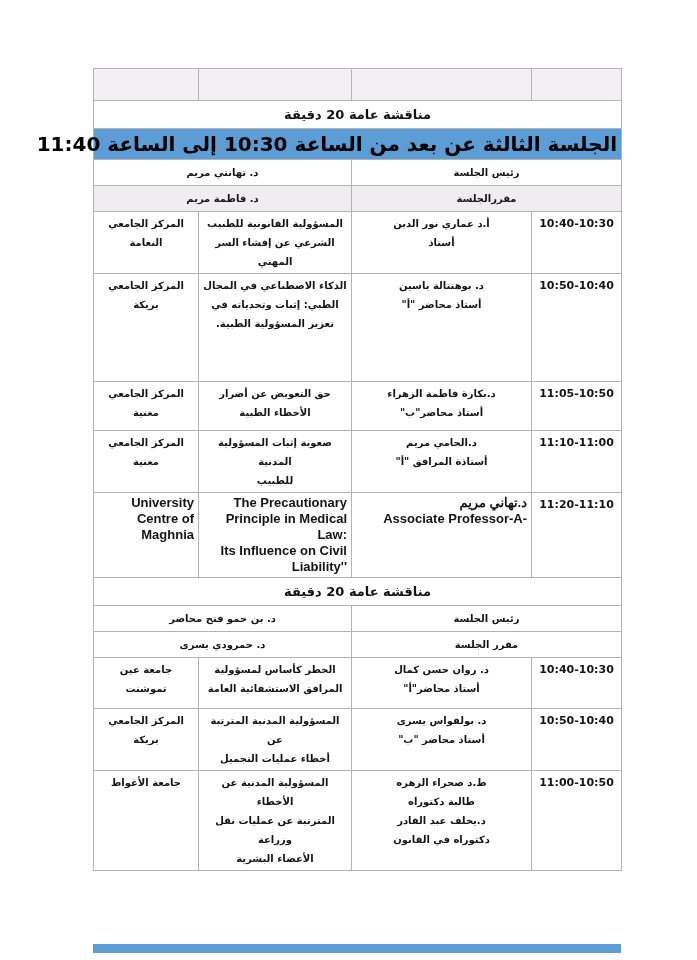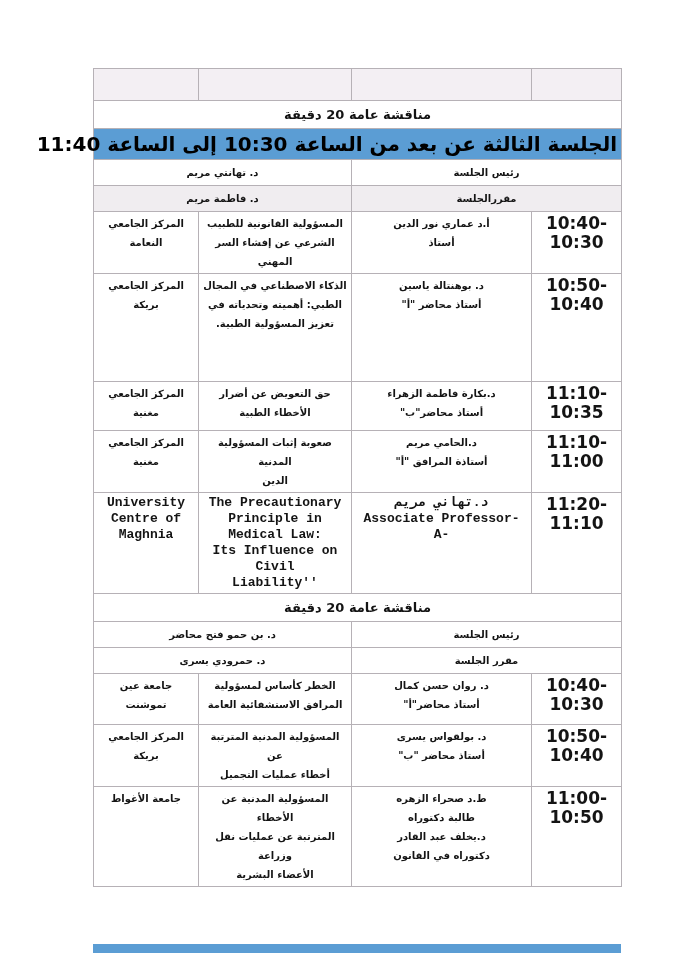--- a/index.html
+++ b/index.html
@@ -20,22 +20,22 @@
     padding:2px 4px;
     font-weight:bold;font-size:10px;line-height:19px;
     white-space:pre-line;
   }
   tr.r-empty td{height:27px;background:#f3eff3;}
   tr.r-note td{height:23px;font-size:13px;}
   tr.r-blue td{height:26px;background:#5b9dd4;color:#000000;font-size:20px;white-space:nowrap;}
   tr.r-label td{height:21px;}
   tr.r-label.shade td{background:#f0edf0;}
   tr.data td{vertical-align:top;}
-  td.time{direction:ltr;font-size:17px;}
-  td.latin{font-family:Liberation Mono, monospace;font-size:13px;line-height:16px;}
+  td.time{direction:ltr;font-size:11px;}
+  td.latin{font-family:Liberation Sans, sans-serif;font-size:13px;line-height:16px;text-align:right;}
   td.ltr{direction:ltr;}
   tr.h38 td{height:38px;} tr.h105 td{height:103px;} tr.h46 td{height:44px;}
   tr.h45 td{height:43px;} tr.h63 td{height:61px;} tr.h48 td{height:46px;}
   tr.h42 td{height:40px;} tr.h93 td{height:91px;}
   .bottom-strip{
     position:absolute;left:85px;top:944px;width:528px;height:9px;
     background:#5b9dd4;
   }
 </style>
 </head>
@@ -84,39 +84,39 @@
       <td>المسؤولية القانونية للطبيب
 الشرعي عن إفشاء السر المهني</td>
       <td>المركز الجامعي
 النعامة</td>
     </tr>
     <tr class="data h105">
       <td class="time">10:50-10:40</td>
       <td>د. بوهنتالة ياسين
 أستاذ محاضر "أ"</td>
       <td>الذكاء الاصطناعي في المجال
-الطبي: أهميته وتحدياته في
+الطبي: إثبات وتحدياته في
 تعزيز المسؤولية الطبية.</td>
       <td>المركز الجامعي بريكة</td>
     </tr>
     <tr class="data h46">
-      <td class="time">11:10-10:35</td>
+      <td class="time">11:05-10:50</td>
       <td>د.بكارة فاطمة الزهراء
 أستاذ محاضر"ب"</td>
       <td>حق التعويض عن أضرار
 الأخطاء الطبية</td>
       <td>المركز الجامعي
 مغنية</td>
     </tr>
     <tr class="data h45">
       <td class="time">11:10-11:00</td>
       <td>د.الحامي مريم
 أستاذة المرافق "أ"</td>
       <td>صعوبة إثبات المسؤولية المدنية
-الدين</td>
+للطبيب</td>
       <td>المركز الجامعي
 مغنية</td>
     </tr>
     <tr class="data h63">
       <td class="time">11:20-11:10</td>
       <td class="latin ltr">د.تهاني مريم
 Associate Professor-A-</td>
       <td class="latin ltr">The Precautionary
 Principle in Medical Law:
 Its Influence on Civil

